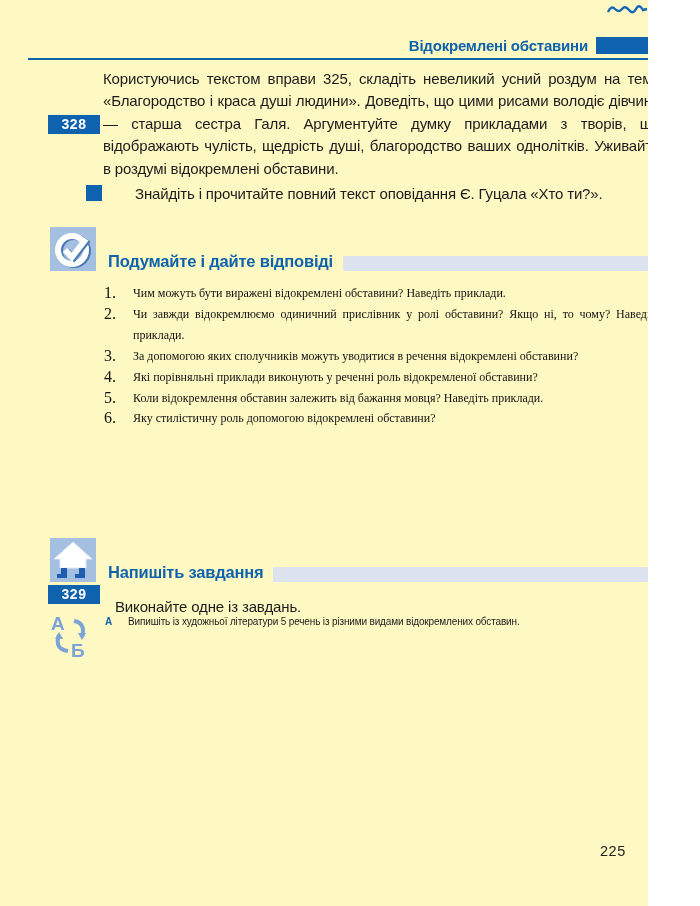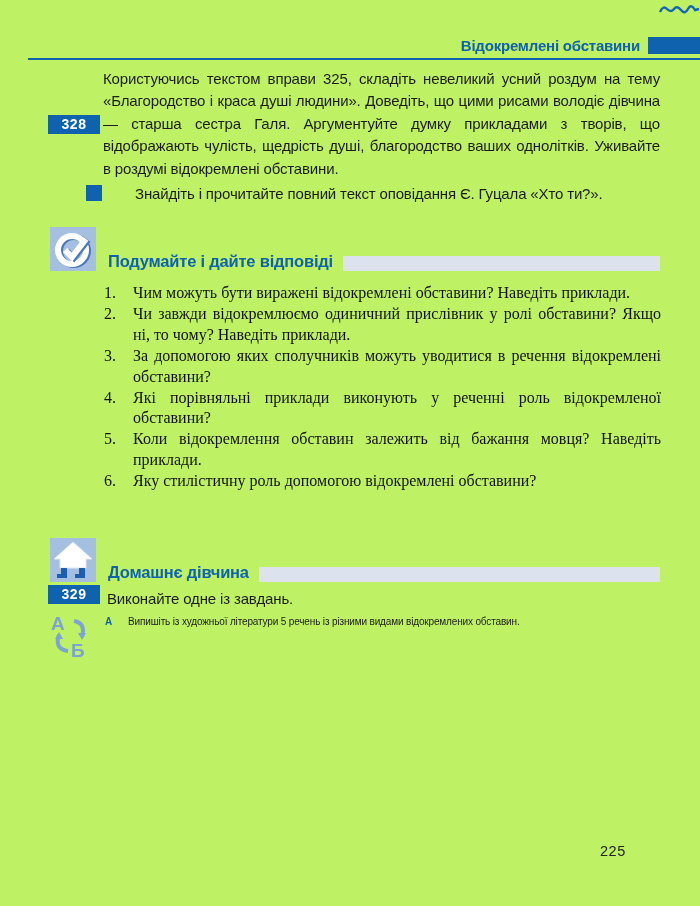--- a/index.html
+++ b/index.html
@@ -1,19 +1,19 @@
 <!DOCTYPE html>
 <html lang="uk"><head>
 <meta charset="utf-8">
 <style>
   html,body{margin:0;padding:0;background:#ffffff;}
   .page{
     position:relative;
-    width:700px;height:906px;
-    background:#bef264;
+    width:648px;height:906px;
+    background:#fef9c3;
     font-family:"Liberation Sans",sans-serif;
     color:#1e1e1e;
     overflow:hidden;
   }
   
   .watermark{position:absolute;top:2px;right:0;width:42px;height:12px;}
   
   .runhead{
     position:absolute;top:37px;left:28px;right:0;
     display:flex;justify-content:flex-end;align-items:center;
@@ -53,21 +53,21 @@
     margin-left:12px;white-space:nowrap;
   }
   .section-bar{flex:1;height:15px;background:#dce3ef;margin-left:10px;margin-top:3px;}
   
   .questions{position:absolute;top:283px;left:104px;width:557px;}
   .q-item{display:flex;align-items:flex-start;}
   .q-num{
     flex:0 0 29px;font-family:"Liberation Serif",serif;font-size:16px;line-height:20.9px;color:#111;
   }
   .q-text{
-    flex:1;font-family:"Liberation Serif",serif;font-size:16px;line-height:20.9px;
+    flex:1;font-family:"Liberation Serif",serif;font-size:12px;line-height:20.9px;
     text-align:justify;color:#111;
   }
   
   .options{position:absolute;top:611px;left:50px;width:610px;display:flex;align-items:flex-start;}
   .ab-icon{flex:0 0 42px;height:46px;margin-top:2px;}
   .options-col{flex:1;margin-left:13px;}
   .option{font-size:10px;line-height:22.4px;text-align:justify;letter-spacing:-0.15px;color:#1c1c1c;margin:0 0 5px 0;}
   .option-label{color:#0f62ae;font-weight:bold;margin-right:16px;}
   
   .pagenum{
@@ -144,27 +144,27 @@
 
   <div class="section-head sh-home">
     <span class="section-icon">
       <svg width="46" height="44" viewBox="0 0 46 44">
         <rect x="0" y="0" width="46" height="44" fill="#a4bfe0"></rect>
         <path d="M23 4 L42 21 L36 21 L36 30 L10 30 L10 21 L4 21 Z" fill="#ffffff" stroke="#dfe8f4" stroke-width="1"></path>
         <path d="M11 30 L11 36 L7 36 L7 40 L17 40 L17 30 Z" fill="#1d5fae"></path>
         <path d="M29 30 L29 36 L25 36 L25 40 L35 40 L35 30 Z" fill="#1d5fae"></path>
       </svg>
     </span>
-    <span class="section-title">Домашнє дівчина</span>
+    <span class="section-title">Напишіть завдання</span>
     <span class="section-bar"></span>
   </div>
 
   <div class="ex ex-329">
     <span class="badge">329</span>
-    <p class="ex-text-single" style="margin:4px">Виконайте одне із завдань.</p>
+    <p class="ex-text-single" style="margin:12px">Виконайте одне із завдань.</p>
   </div>
 
   <div class="options">
     <span class="ab-icon">
       <svg width="42" height="46" viewBox="0 0 42 46">
         <text x="1" y="17" font-family="Liberation Sans, sans-serif" font-size="19" font-weight="bold" fill="#7ba3d6">А</text>
         <text x="21" y="44" font-family="Liberation Sans, sans-serif" font-size="19" font-weight="bold" fill="#7ba3d6">Б</text>
         <path d="M24 8 Q36 10 32 24" fill="none" stroke="#7ba3d6" stroke-width="4"></path>
         <path d="M28 20 L32 27 L36 20" fill="#7ba3d6"></path>
         <path d="M18 38 Q4 36 9 22" fill="none" stroke="#7ba3d6" stroke-width="4"></path>

